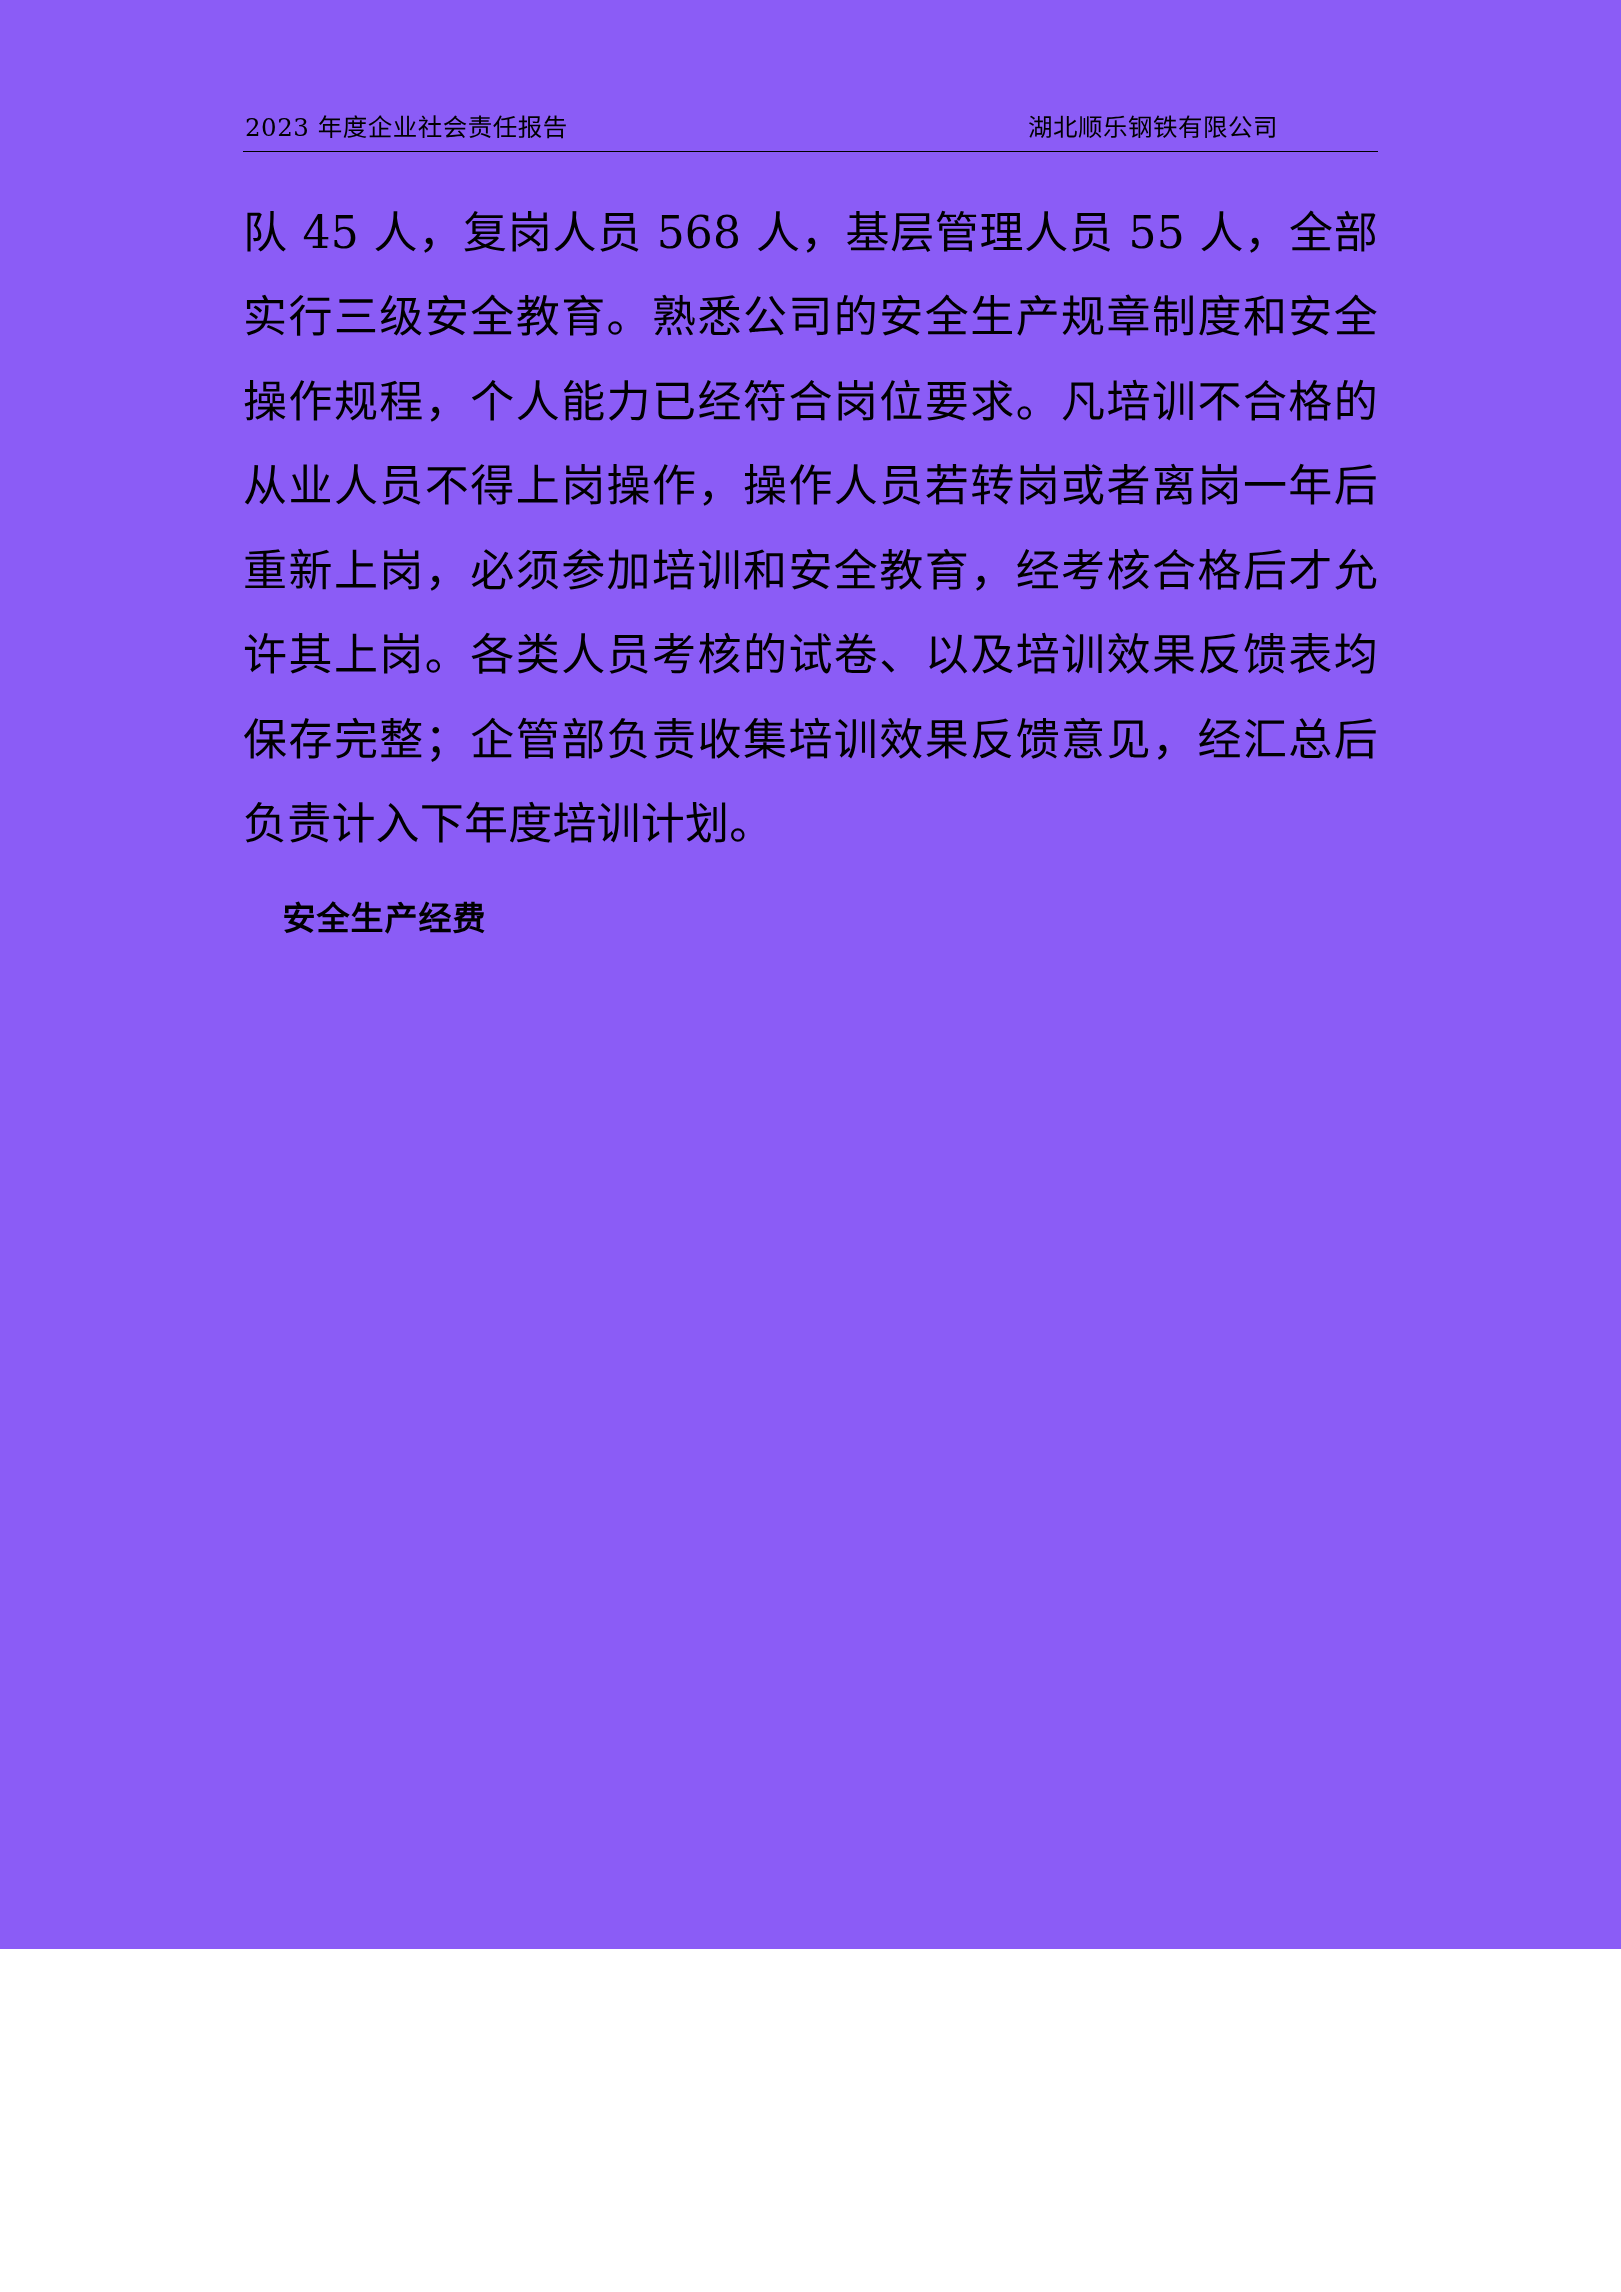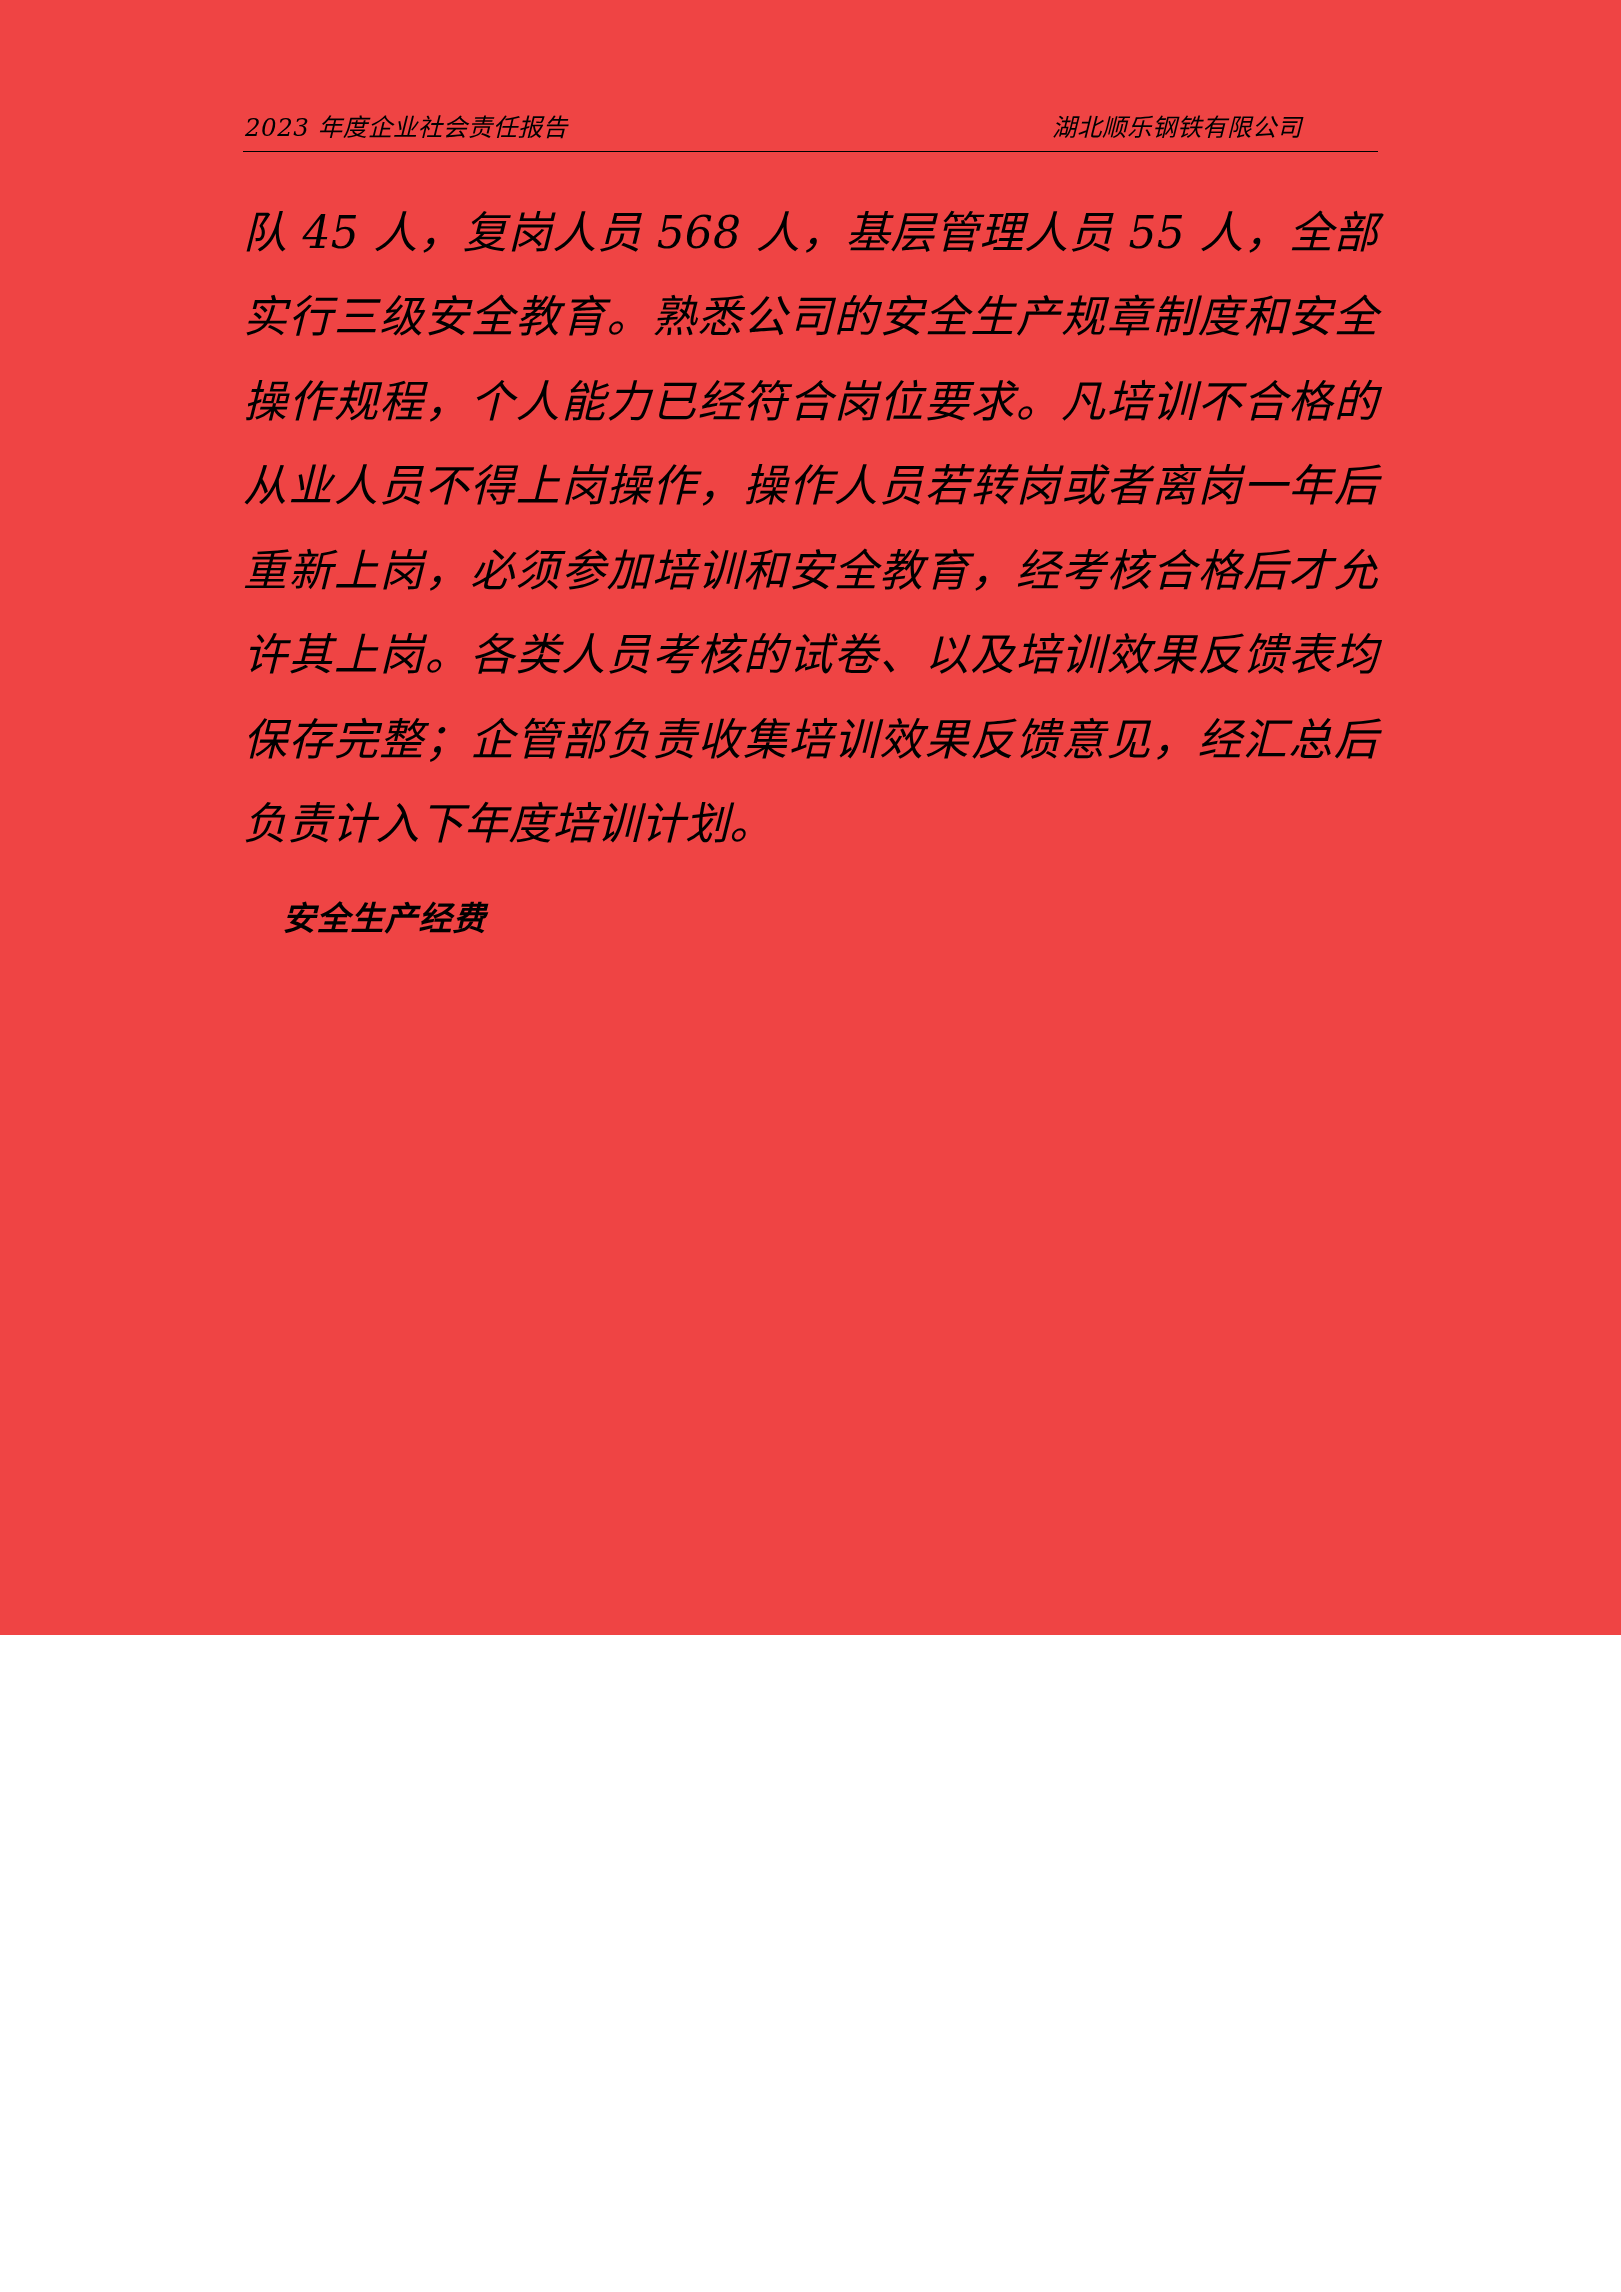--- a/index.html
+++ b/index.html
@@ -7,25 +7,24 @@
     padding: 0;
     background: #ffffff;
   }
   body {
     font-family: "DejaVu Serif", "Liberation Serif", serif;
     color: #000000;
   }
   .page {
     position: relative;
     width: 1621px;
-    height: 1635px;
-    background: #ef4444;
+    height: 1949px;
+    background: #8b5cf6;
     box-sizing: border-box;
     overflow: hidden;
-    font-style: italic;
   }
   .content {
     position: absolute;
     left: 243px;
     right: 243px;
     top: 108px;
   }
 
   
   .header {
@@ -34,21 +33,21 @@
     align-items: baseline;
     font-size: 24.5px;
     letter-spacing: 0.5px;
     padding-bottom: 7.8px;
     white-space: nowrap;
   }
   .header .header-left {
     margin-left: 2px;
   }
   .header .header-right {
-    margin-right: 76px;
+    margin-right: 100px;
   }
   .header-rule {
     border: 0;
     border-top: 1.6px solid #000;
     margin: 0 0 0 0;
     width: 100%;
   }
 
   
   .body-block {

